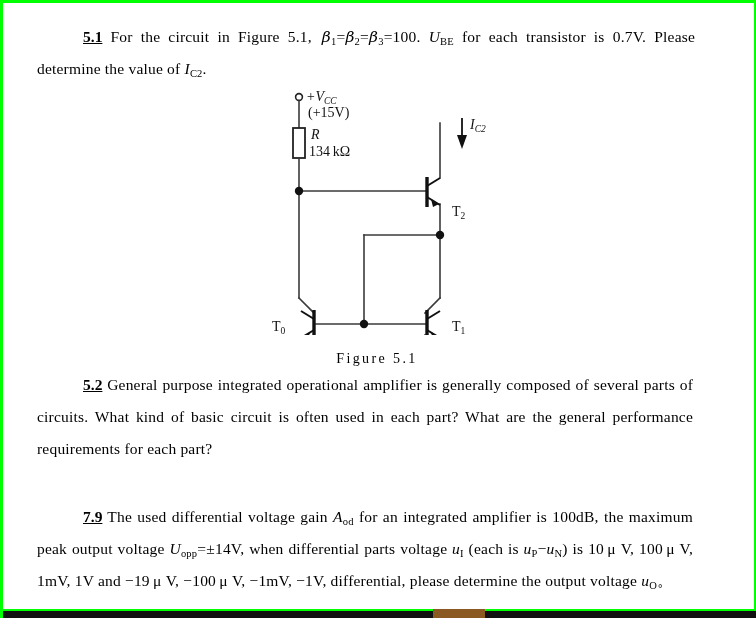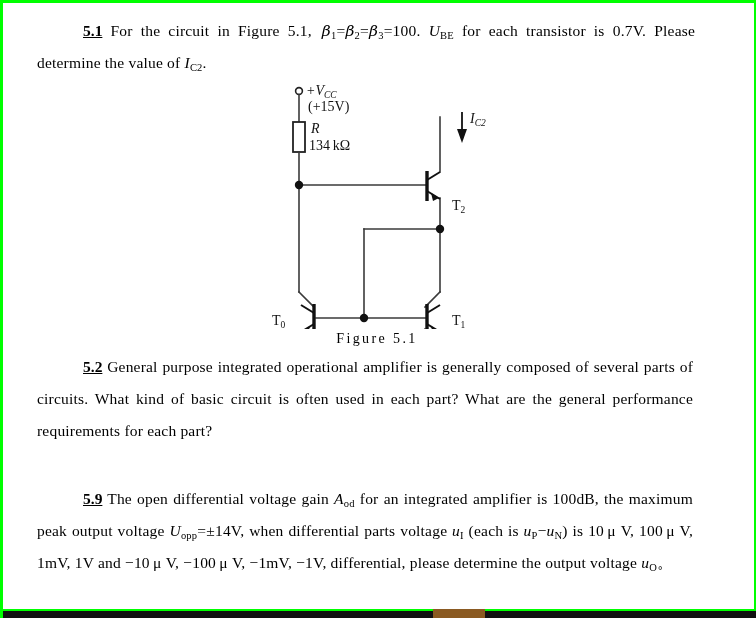--- a/index.html
+++ b/index.html
@@ -18,21 +18,21 @@
   .bottom-strip{
     position:absolute;left:0;bottom:0;width:756px;height:9px;
     background:#111111;
   }
   .bottom-strip .seg{
     position:absolute;left:430px;top:0;width:52px;height:9px;background:#8a5a22;
   }
   .bottom-strip .rule{
     position:absolute;left:0;top:0;width:756px;height:2px;background:#00ff00;
   }
-  .content{position:absolute;left:0;top:12px;width:752px;}
+  .content{position:absolute;left:0;top:18px;width:752px;}
 
   p.para{
     margin:0;
     font-size:15.5px;
     line-height:32px;
     text-align:justify;
     text-justify:inter-word;
     padding:0 62px 0 34px;
     letter-spacing:0.2px;
   }
@@ -41,21 +41,21 @@
   .qnum{font-weight:bold;text-decoration:underline;letter-spacing:0px;}
   .it{font-style:italic;}
   sub{font-size:0.68em;font-style:normal;line-height:0;vertical-align:-0.28em;}
   .beta{font-style:italic;font-family:"DejaVu Serif",serif;}
   .sp{display:inline-block;width:5px;}
 
   
   .figwrap{position:relative;width:748px;height:268px;}
   .figcap{
     text-align:center;font-size:14px;letter-spacing:2.4px;
-    margin-top:2px;
+    margin-top:16px;
   }
   svg{display:block;}
   .lbl{font-family:"Liberation Serif","DejaVu Serif",serif;font-size:14px;fill:#111;}
   .lbl-i{font-family:"Liberation Serif","DejaVu Serif",serif;font-size:14px;font-style:italic;fill:#111;}
   .lbl-sub{font-size:9.5px;}
 </style>
 </head>
 <body>
 
 <div class="page">
@@ -163,35 +163,35 @@
         <text class="lbl" x="449" y="246">
           <tspan>T</tspan><tspan class="lbl-sub" dy="3">1</tspan>
         </text>
         <text class="lbl" x="269" y="246">
           <tspan>T</tspan><tspan class="lbl-sub" dy="3">0</tspan>
         </text>
       </svg>
       <div class="figcap">Figure 5.1</div>
     </div>
 
-    <p class="para" style="margin-top:4px">
+    <p class="para" style="margin-top:16px">
       <span class="indent"></span><span class="qnum">5.2</span>
       <span>General purpose integrated operational amplifier is generally composed of several parts of circuits. What kind of basic circuit is often used in each part? What are the general performance requirements for each part?</span>
     </p>
 
     <p class="para" style="margin-top:36px">
-      <span class="indent"></span><span class="qnum">5.9</span>
-      <span>The open differential voltage gain</span>
+      <span class="indent"></span><span class="qnum">7.9</span>
+      <span>The used differential voltage gain</span>
       <span class="it">A</span><sub>od</sub>
       <span>for an integrated amplifier is 100dB, the maximum peak output voltage</span>
       <span class="it">U</span><sub>opp</sub><span>=</span><span>±14V, when differential parts voltage</span>
       <span class="it">u</span><sub>I</sub>
       <span>(each is</span>
       <span class="it">u</span><sub>P</sub><span>−</span><span class="it">u</span><sub>N</sub><span>) is 10 μ V, 100 μ V, 1mV, 1V and</span>
-      <span>−10 μ V,</span>
+      <span>−19 μ V,</span>
       <span>−100 μ V,</span>
       <span>−1mV,</span>
       <span>−1V, differential, please determine the output voltage</span>
       <span class="it">u</span><sub>O</sub><span>。</span>
     </p>
 
   </div>
 
   <div class="bottom-strip">
     <div class="rule"></div>

